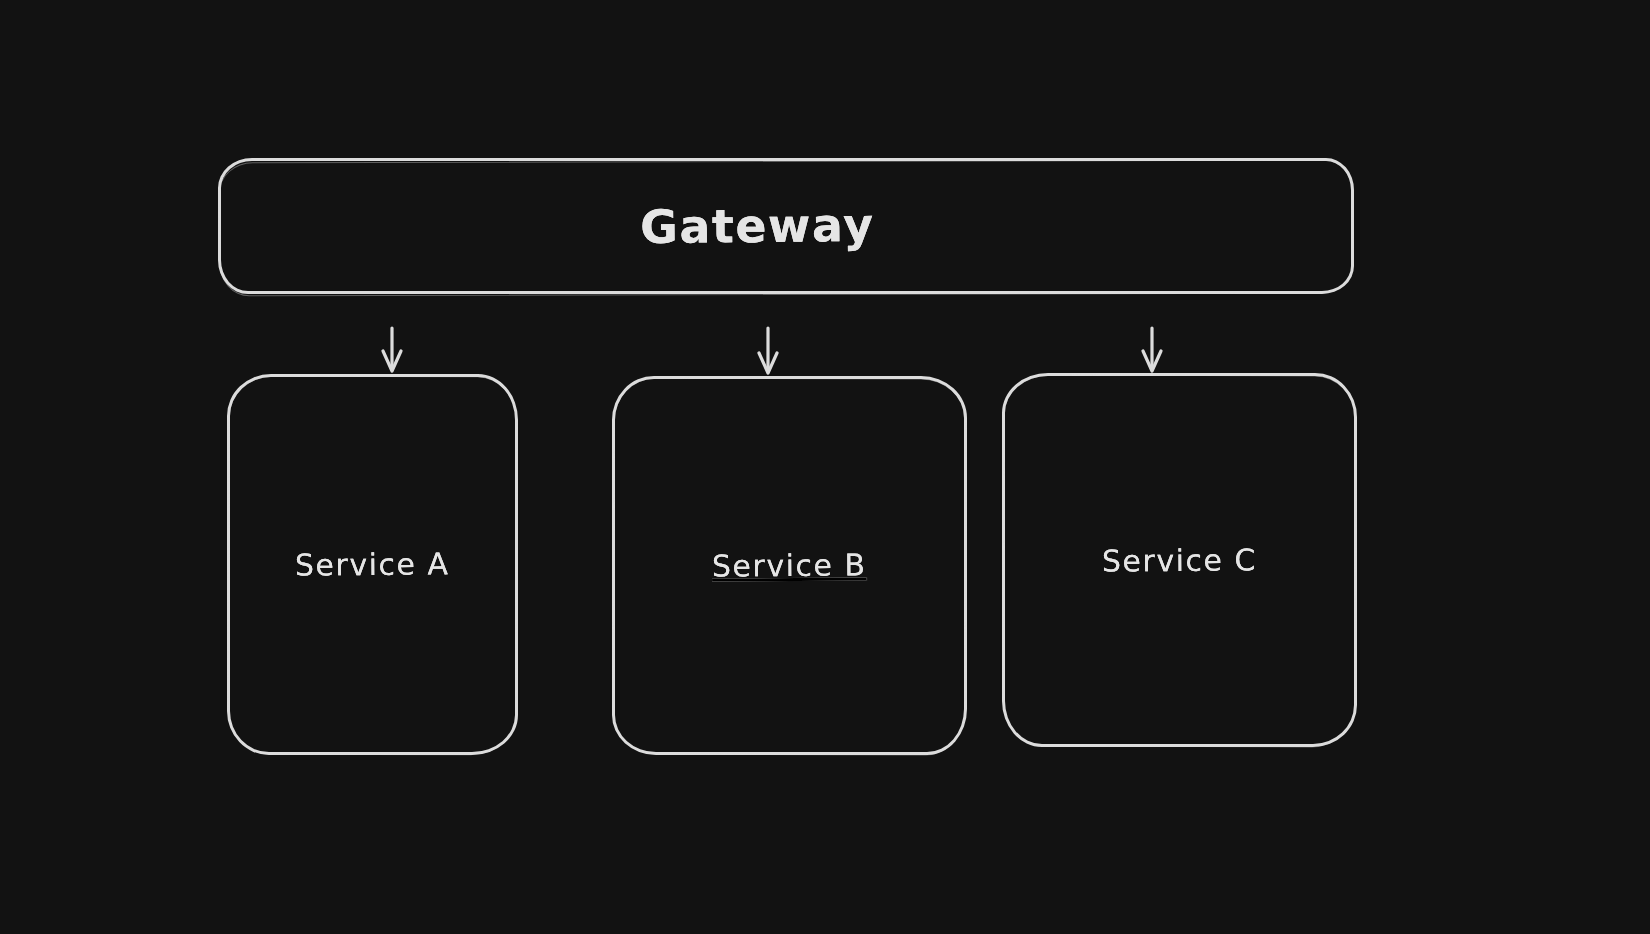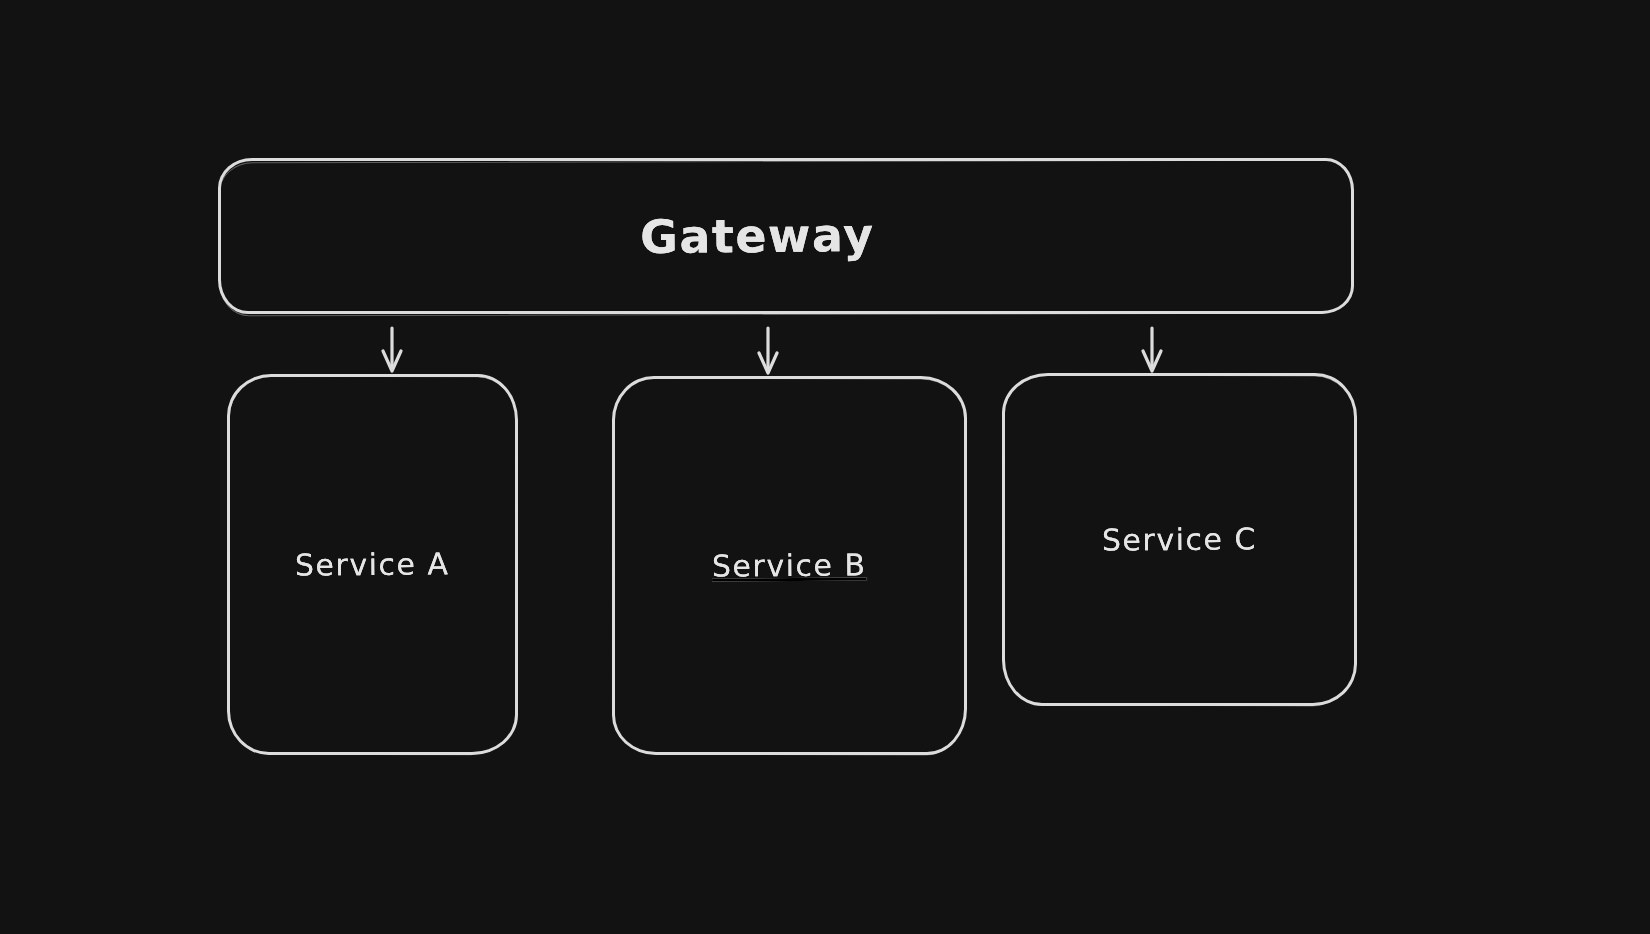--- a/index.html
+++ b/index.html
@@ -30,35 +30,35 @@
   .node::after{
     content:"";
     position:absolute;inset:-2px;
     border:1.4px solid var(--stroke);
     border-radius:inherit;
     opacity:.38;
     transform:rotate(.18deg) translateY(1px);
     pointer-events:none;
   }
   .node-gateway{
-    left:218px;top:158px;width:1136px;height:156px;
+    left:218px;top:158px;width:1136px;height:136px;
     border-radius:34px 28px 32px 30px / 30px 32px 28px 34px;
   }
   .node-gateway::after{transform:rotate(-.14deg) translateY(2px);}
   .node-service-a{
     left:227px;top:374px;width:291px;height:381px;
     border-radius:44px 40px 46px 42px / 42px 46px 40px 44px;
   }
   .node-service-b{
     left:612px;top:376px;width:355px;height:379px;
     border-radius:42px 46px 40px 44px / 44px 42px 46px 40px;
     text-decoration:underline;
   }
   .node-service-c{
-    left:1002px;top:373px;width:355px;height:333px;
+    left:1002px;top:373px;width:355px;height:374px;
     border-radius:46px 42px 44px 40px / 40px 44px 42px 46px;
   }
   .label{
     color:var(--text);
     letter-spacing:1.5px;
     white-space:nowrap;
     transform:rotate(-.4deg);
     text-shadow:0 0 .6px var(--text);
   }
   .label-gateway{

